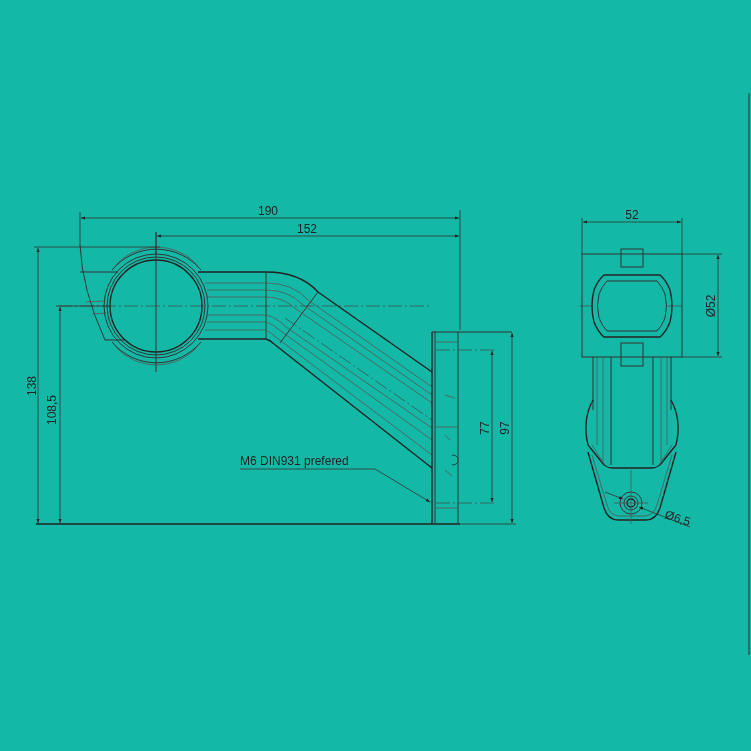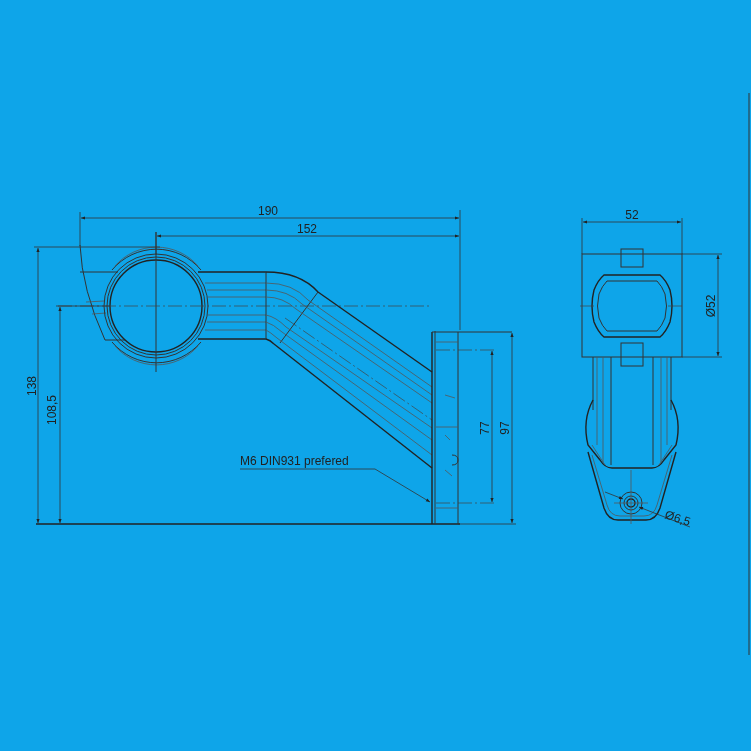--- a/index.html
+++ b/index.html
@@ -1,16 +1,16 @@
 <!DOCTYPE html>
 <html><head>
 <meta charset="utf-8">
 <style>
   html, body { margin: 0; padding: 0; background: #ffffff; }
-  #canvas { position: relative; width: 751px; height: 751px; background: #0ea5e9; overflow: hidden; }
+  #canvas { position: relative; width: 751px; height: 751px; background: #14b8a6; overflow: hidden; }
   svg { position: absolute; left: 0; top: 0; }
   .ln { stroke: #333; stroke-width: 1; fill: none; }
   .thin { stroke: #555; stroke-width: 0.8; fill: none; }
   .thick { stroke: #222; stroke-width: 1.4; fill: none; }
   .center { stroke: #444; stroke-width: 0.7; fill: none; stroke-dasharray: 14 3 2 3; }
   .dim { stroke: #333; stroke-width: 0.8; fill: none; }
   .lbl { font-family: "Liberation Sans", sans-serif; font-size: 12px; fill: #222; }
 </style>
 </head>
 <body>

